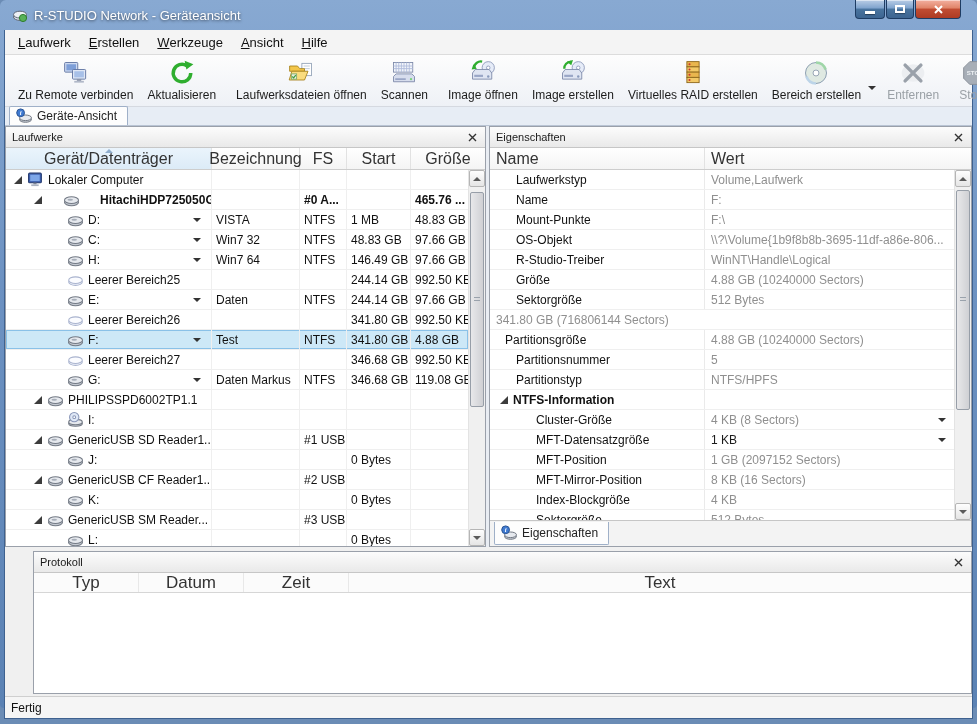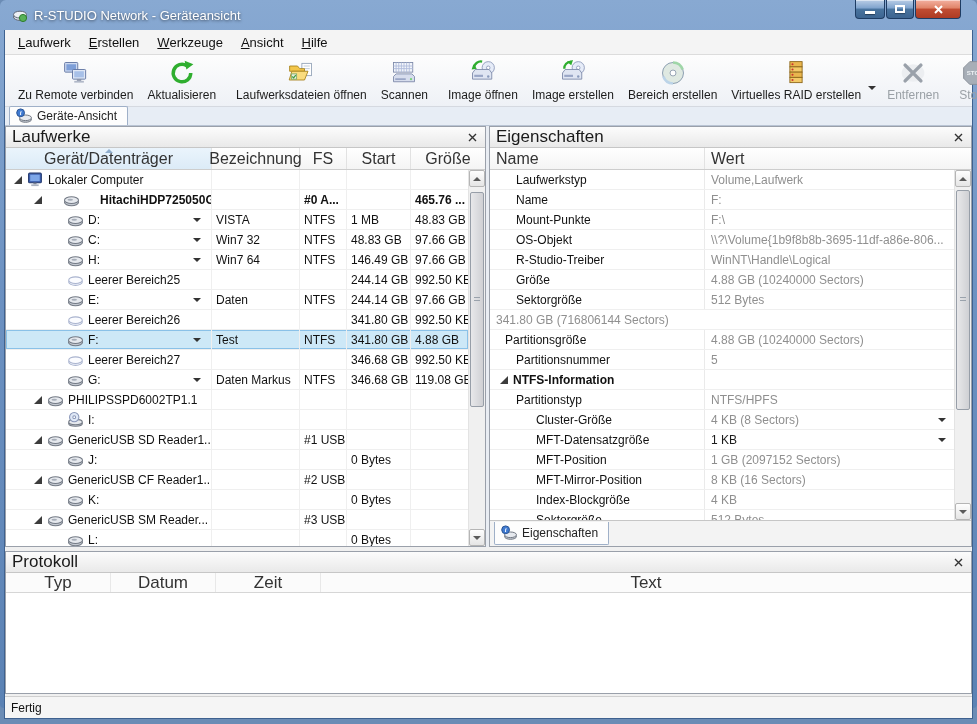--- a/index.html
+++ b/index.html
@@ -44,21 +44,21 @@
   .vtab { height:19px; background:#fdfdfd; border:1px solid #9fb0c8; border-bottom:none; border-radius:2px 2px 0 0;
     display:flex; align-items:center; padding:0 10px 0 6px; font-size:12px; color:#222; }
   .vtab .tabico { width:16px; height:16px; margin-right:5px; display:inline-flex; }
 
   
   .main { height:421px; display:flex; background:#e9edf3; }
   .panel { background:#fff; border:1px solid #9aa0aa; display:flex; flex-direction:column; }
   .panel-drives { width:482px; margin-right:3px; }
   .panel-props { width:484px; }
   .phead { height:21px; background:linear-gradient(180deg,#fcfcfc,#e9e9e9); border-bottom:1px solid #c6c6c6;
-    display:flex; align-items:center; padding:10px 6px; font-size:17px; color:#1a1a1a; flex:0 0 auto;}
+    display:flex; align-items:center; padding:10px 6px; font-size:11px; color:#1a1a1a; flex:0 0 auto;}
   .phead .ptitle { flex:1; }
   .pclose { width:14px; height:14px; display:flex; align-items:center; justify-content:center; cursor:default; }
 
   .colhdr { height:22px; display:flex; border-bottom:1px solid #cdcdcd; background:linear-gradient(180deg,#ffffff,#f4f4f4); flex:0 0 auto; }
   .hcell { font-size:16px; color:#333; display:flex; align-items:center; justify-content:center;
     border-right:1px solid #e2e2e2; position:relative; white-space:nowrap; }
   .hcell.left { justify-content:flex-start; padding-left:6px; }
   .hcell.sorted { background:linear-gradient(180deg,#eaf4fc,#dcebf7); }
   .sortarrow { position:absolute; top:1px; left:50%; margin-left:-4px; width:0; height:0;
     border:4px solid transparent; border-bottom-color:#90aecd; border-top-width:0; }
@@ -91,21 +91,21 @@
   .sbtn { position:absolute; left:0; right:0; height:17px; background:linear-gradient(180deg,#fefefe,#e5e5e5);
     border:1px solid #b5b5b5; border-radius:2px; display:flex; align-items:center; justify-content:center; }
   .sbtn.up { top:0; } .sbtn.down { bottom:0; }
   .tri-up { width:0; height:0; border:4px solid transparent; border-bottom-color:#5a5a5a; border-top-width:0; }
   .tri-down { width:0; height:0; border:4px solid transparent; border-top-color:#5a5a5a; border-bottom-width:0; }
   .sthumb { position:absolute; left:1px; right:1px; background:linear-gradient(90deg,#e8e8ea,#cfd0d4); border:1px solid #979ea8; border-radius:2px; }
   .grip { position:absolute; left:3px; right:3px; top:50%; height:6px; margin-top:-3px;
     background:repeating-linear-gradient(180deg,#9aa2ac 0 1px,transparent 1px 3px); }
 
   
-  .panel-log { flex:1; margin-top:4px; background:#fff; border:1px solid #9aa0aa; display:flex; flex-direction:column; }
+  .panel-log { flex:1; margin-top:4px; background:#fff; border:1px solid #9aa0aa; display:flex; flex-direction:column;margin-left:28px; }
   .loghdr { height:20px; display:flex; border-bottom:1px solid #d6d6d6; background:#fbfbfb; flex:0 0 auto;}
   .lcell { font-size:17px; color:#333; display:flex; align-items:center; justify-content:center; border-right:1px solid #e8e8e8; }
   .l0,.l1,.l2 { width:105px; } .l3 { flex:1; border-right:none; }
   .logbody { flex:1; background:#fff; }
 
   
   .statusbar { height:22px; margin-top:2px; background:#f5f5f5; border-top:1px solid #cfcfcf;
     display:flex; align-items:center; padding-left:6px; font-size:12px; color:#111; }
 </style>
 </head>
@@ -218,44 +218,44 @@
               <circle cx="22" cy="20" r="1.4" fill="#8899bb"></circle>
               <path d="M14 3c-5 0-8 4-8 8" fill="none" stroke="#2fae2f" stroke-width="2.6"></path>
               <path d="M16 1l-7 2 5 4z" fill="#2fae2f"></path>
             </svg>
           </span>
           <span class="tlbl">Image erstellen</span>
         </div>
         <div class="tbtn">
           <span class="tico">
             <svg viewBox="0 0 32 32" width="28" height="28">
-              <circle cx="16" cy="16" r="12" fill="#dfe9e2" stroke="#7f94a8"></circle>
-              <path d="M16 4a12 12 0 0 1 11 8" fill="none" stroke="#9fd6a8" stroke-width="3"></path>
-              <path d="M16 28a12 12 0 0 1-11-8" fill="none" stroke="#bcd4e8" stroke-width="3"></path>
-              <circle cx="16" cy="16" r="3.4" fill="#fff" stroke="#8a99ac"></circle>
-            </svg>
-          </span>
-          <span class="tlbl">Bereich erstellen</span>
-        </div>
-        <div class="tbtn">
-          <span class="tico">
-            <svg viewBox="0 0 32 32" width="28" height="28">
               <g stroke="#8a6418">
                 <rect x="9" y="3" width="14" height="6" fill="#e9b64e"></rect>
                 <rect x="9" y="9" width="14" height="6" fill="#f2c967"></rect>
                 <rect x="9" y="15" width="14" height="6" fill="#e9b64e"></rect>
                 <rect x="9" y="21" width="14" height="6" fill="#f2c967"></rect>
               </g>
               <circle cx="12" cy="6" r="1.2" fill="#c33"></circle>
               <circle cx="12" cy="12" r="1.2" fill="#c33"></circle>
               <circle cx="12" cy="18" r="1.2" fill="#c33"></circle>
               <circle cx="12" cy="24" r="1.2" fill="#c33"></circle>
             </svg>
           </span>
           <span class="tlbl">Virtuelles RAID erstellen</span>
+        </div>
+        <div class="tbtn">
+          <span class="tico">
+            <svg viewBox="0 0 32 32" width="28" height="28">
+              <circle cx="16" cy="16" r="12" fill="#dfe9e2" stroke="#7f94a8"></circle>
+              <path d="M16 4a12 12 0 0 1 11 8" fill="none" stroke="#9fd6a8" stroke-width="3"></path>
+              <path d="M16 28a12 12 0 0 1-11-8" fill="none" stroke="#bcd4e8" stroke-width="3"></path>
+              <circle cx="16" cy="16" r="3.4" fill="#fff" stroke="#8a99ac"></circle>
+            </svg>
+          </span>
+          <span class="tlbl">Bereich erstellen</span>
         </div>
         <span class="tdd"></span>
         <div class="tbtn disabled">
           <span class="tico">
             <svg viewBox="0 0 32 32" width="28" height="28">
               <ellipse cx="16" cy="16" rx="13" ry="10" fill="#eceef1"></ellipse>
               <path d="M7 7L25 25M25 7L7 25" stroke="#9aa1aa" stroke-width="4" stroke-linecap="round"></path>
             </svg>
           </span>
           <span class="tlbl">Entfernen</span>
@@ -746,34 +746,34 @@
               </div>
               <div class="prow">
                 <div class="pn" style="padding-left: 26px;">
                   <span>Partitionsnummer</span>
                 </div>
                 <div class="pv">
                   <span>5</span>
                 </div>
               </div>
               <div class="prow">
+                <div class="pn" style="padding-left: 26px;">
+                  <span>Partitionstyp</span>
+                </div>
+                <div class="pv">
+                  <span>NTFS/HPFS</span>
+                </div>
+              </div>
+              <div class="prow">
                 <div class="pn" style="padding-left: 10px;">
                   <span class="exp"></span>
                   <span class="b">NTFS-Information</span>
                 </div>
                 <div class="pv">
                   <span></span>
-                </div>
-              </div>
-              <div class="prow">
-                <div class="pn" style="padding-left: 26px;">
-                  <span>Partitionstyp</span>
-                </div>
-                <div class="pv">
-                  <span>NTFS/HPFS</span>
                 </div>
               </div>
               <div class="prow">
                 <div class="pn" style="padding-left: 46px;">
                   <span>Cluster-Größe</span>
                 </div>
                 <div class="pv">
                   <span>4 KB (8 Sectors)</span>
                   <span class="dd" style="margin-right: 2px;"></span>
                 </div>

